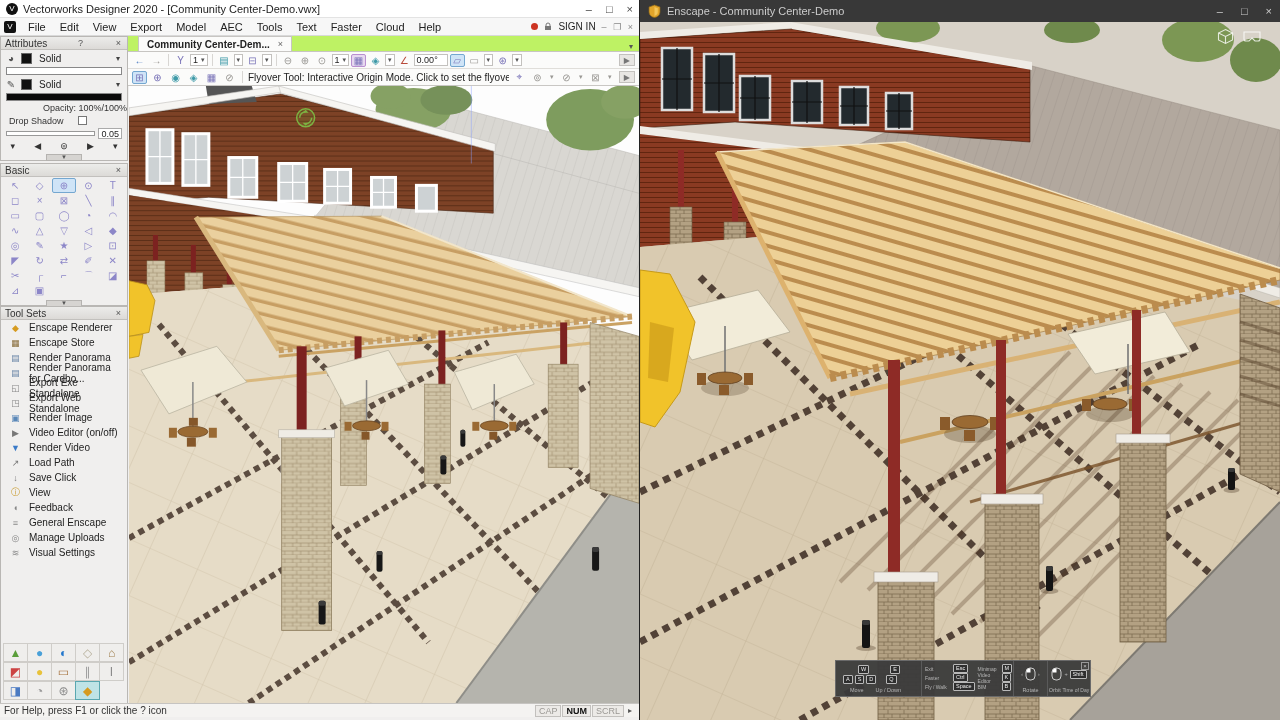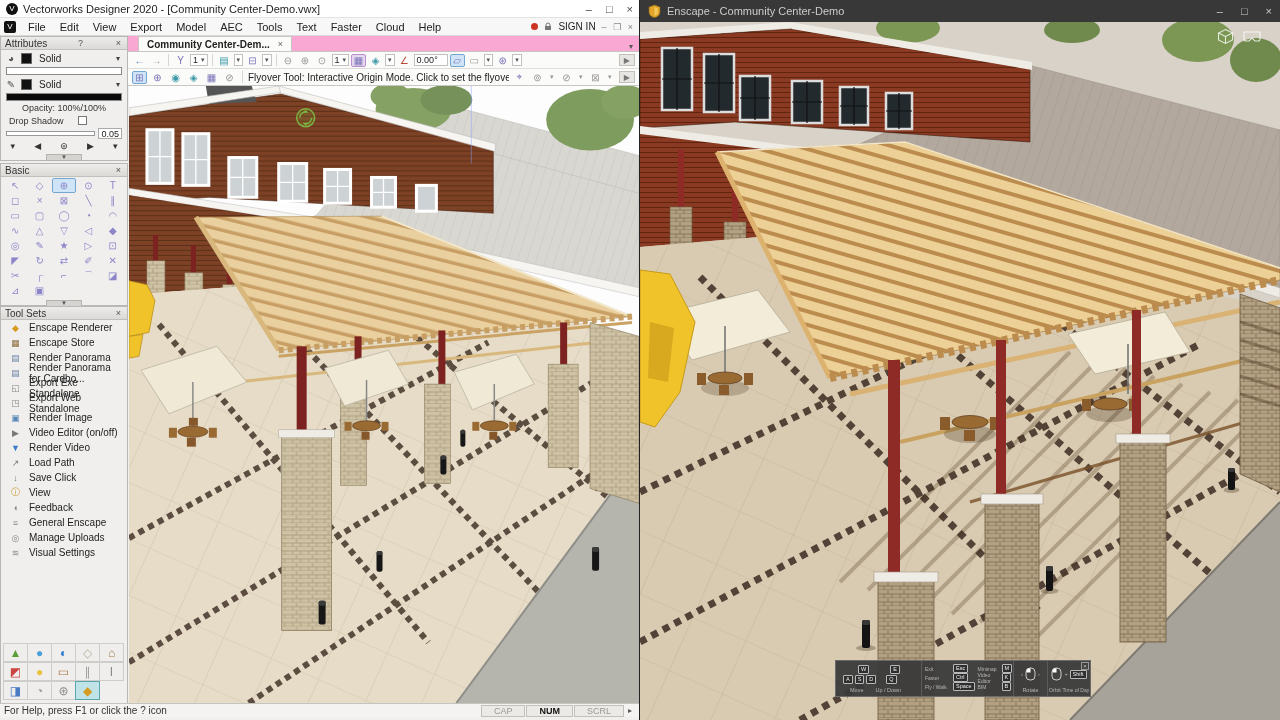--- a/index.html
+++ b/index.html
@@ -28,21 +28,21 @@
     font-size:10px; color:#333; display:flex; align-items:center; padding:0 4px;}
   .pal-head .px { margin-left:auto; color:#555; font-size:9px; padding:0 2px;}
   #pal-attr { top:36px; height:125px; }
   .attr-row { display:flex; align-items:center; gap:4px; padding:1px 4px; height:16px;}
   .swatch { width:11px; height:11px; background:#111; border:1px solid #666; flex:none;}
   .attr-ico { width:12px; font-size:10px; color:#555; text-align:center; flex:none;}
   .sel { flex:1; display:flex; align-items:center; font-size:10px; color:#222; padding:0 3px; height:13px; }
   .sel .car { margin-left:auto; font-size:8px; color:#444;}
   .bar { margin:1px 5px; height:8px; border:1px solid #888; background:#fff;}
   .bar.black { background:#0a0a0a; }
-  .tiny { font-size:9px; color:#333; text-align:center; height:12px; line-height:12px;}
+  .tiny { font-size:9px; color:#333; text-align:right; height:12px; line-height:12px;}
   .ds-row { display:flex; align-items:center; font-size:9px; color:#333; padding:0 8px; height:13px; gap:6px;}
   .chk { width:9px; height:9px; border:1px solid #777; background:#fff; margin-left:8px;}
   .slider-row{ display:flex; align-items:center; gap:3px; padding:0 5px; height:12px;}
   .slider { flex:1; height:5px; border:1px solid #999; background:#fff;}
   .lw-val { font-size:9px; color:#222; border:1px solid #aaa; background:#fff; padding:0 2px; height:11px; line-height:10px;}
   .arrows-row{ display:flex; justify-content:space-around; align-items:center; height:14px; color:#333; font-size:9px;}
   .collapse { height:8px; display:flex; justify-content:center; align-items:center; }
   .collapse i { font-style:normal; background:#d6d4d1; border:1px solid #b5b3b0; color:#555;
     font-size:6px; line-height:5px; padding:0 14px; }
 
@@ -58,25 +58,25 @@
   .ts-ico { width:13px; text-align:center; font-size:9px; flex:none; }
   .ts-fill { height:83px; }
   .bt-grid { display:grid; grid-template-columns:repeat(5,24px); justify-content:start; padding-left:3px;}
   .bt { height:19px; display:flex; align-items:center; justify-content:center; font-size:12px;
     border:1px solid #cfcdc9; background:#efeeec; margin:0 0 0 -1px;}
   .bt.hl { background:#bfe3e6; border:1px solid #5aa7b0;}
 
   .vw-status { position:absolute; left:0; right:0; bottom:3px; height:14px; background:#f4f3f1;
     border-top:1px solid #c6c4c1; display:flex; align-items:center; font-size:10px; color:#333; padding:0 4px;}
   .st-right { margin-left:auto; display:flex; align-items:center; gap:1px;}
-  .st-box { border:1px solid #c2c0bd; background:#eceae7; font-size:9px; color:#9a9894; padding:0 12px; height:12px; line-height:11px;}
+  .st-box { border:1px solid #c2c0bd; background:#eceae7; font-size:9px; color:#9a9894; padding:0 3px; height:12px; line-height:11px;}
   .st-box.on { color:#111; font-weight:bold; }
 
   
-  .doc-tabs { position:absolute; left:128px; right:0; top:36px; height:16px; background:#f9a8d4;
+  .doc-tabs { position:absolute; left:128px; right:0; top:36px; height:16px; background:#bef264;
     border-bottom:1px solid #c7c5c2; display:flex; align-items:flex-end;}
   .doc-tab { background:#fbfbfa; border:1px solid #c7c5c2; border-bottom:none; height:15px; margin-left:10px;
     display:flex; align-items:center; gap:8px; padding:0 8px; font-size:10px; font-weight:bold; color:#222;}
   .doc-tab .x { font-weight:normal; color:#666; font-size:9px;}
   .tab-car { margin-left:auto; color:#555; font-size:8px; padding:0 6px;}
   .vw-tb1 { position:absolute; left:128px; right:0; top:52px; height:17px; background:#fbfbfa;
     border-bottom:1px solid #e0deda; display:flex; align-items:center; gap:2px; padding:0 4px; }
   .vw-tb2 { position:absolute; left:128px; right:0; top:69px; height:17px; background:#fbfbfa;
     border-bottom:1px solid #c9c7c4; display:flex; align-items:center; gap:3px; padding:0 4px;}
   .ti { font-size:10px; color:#7a74b8; width:15px; text-align:center; flex:none;}

